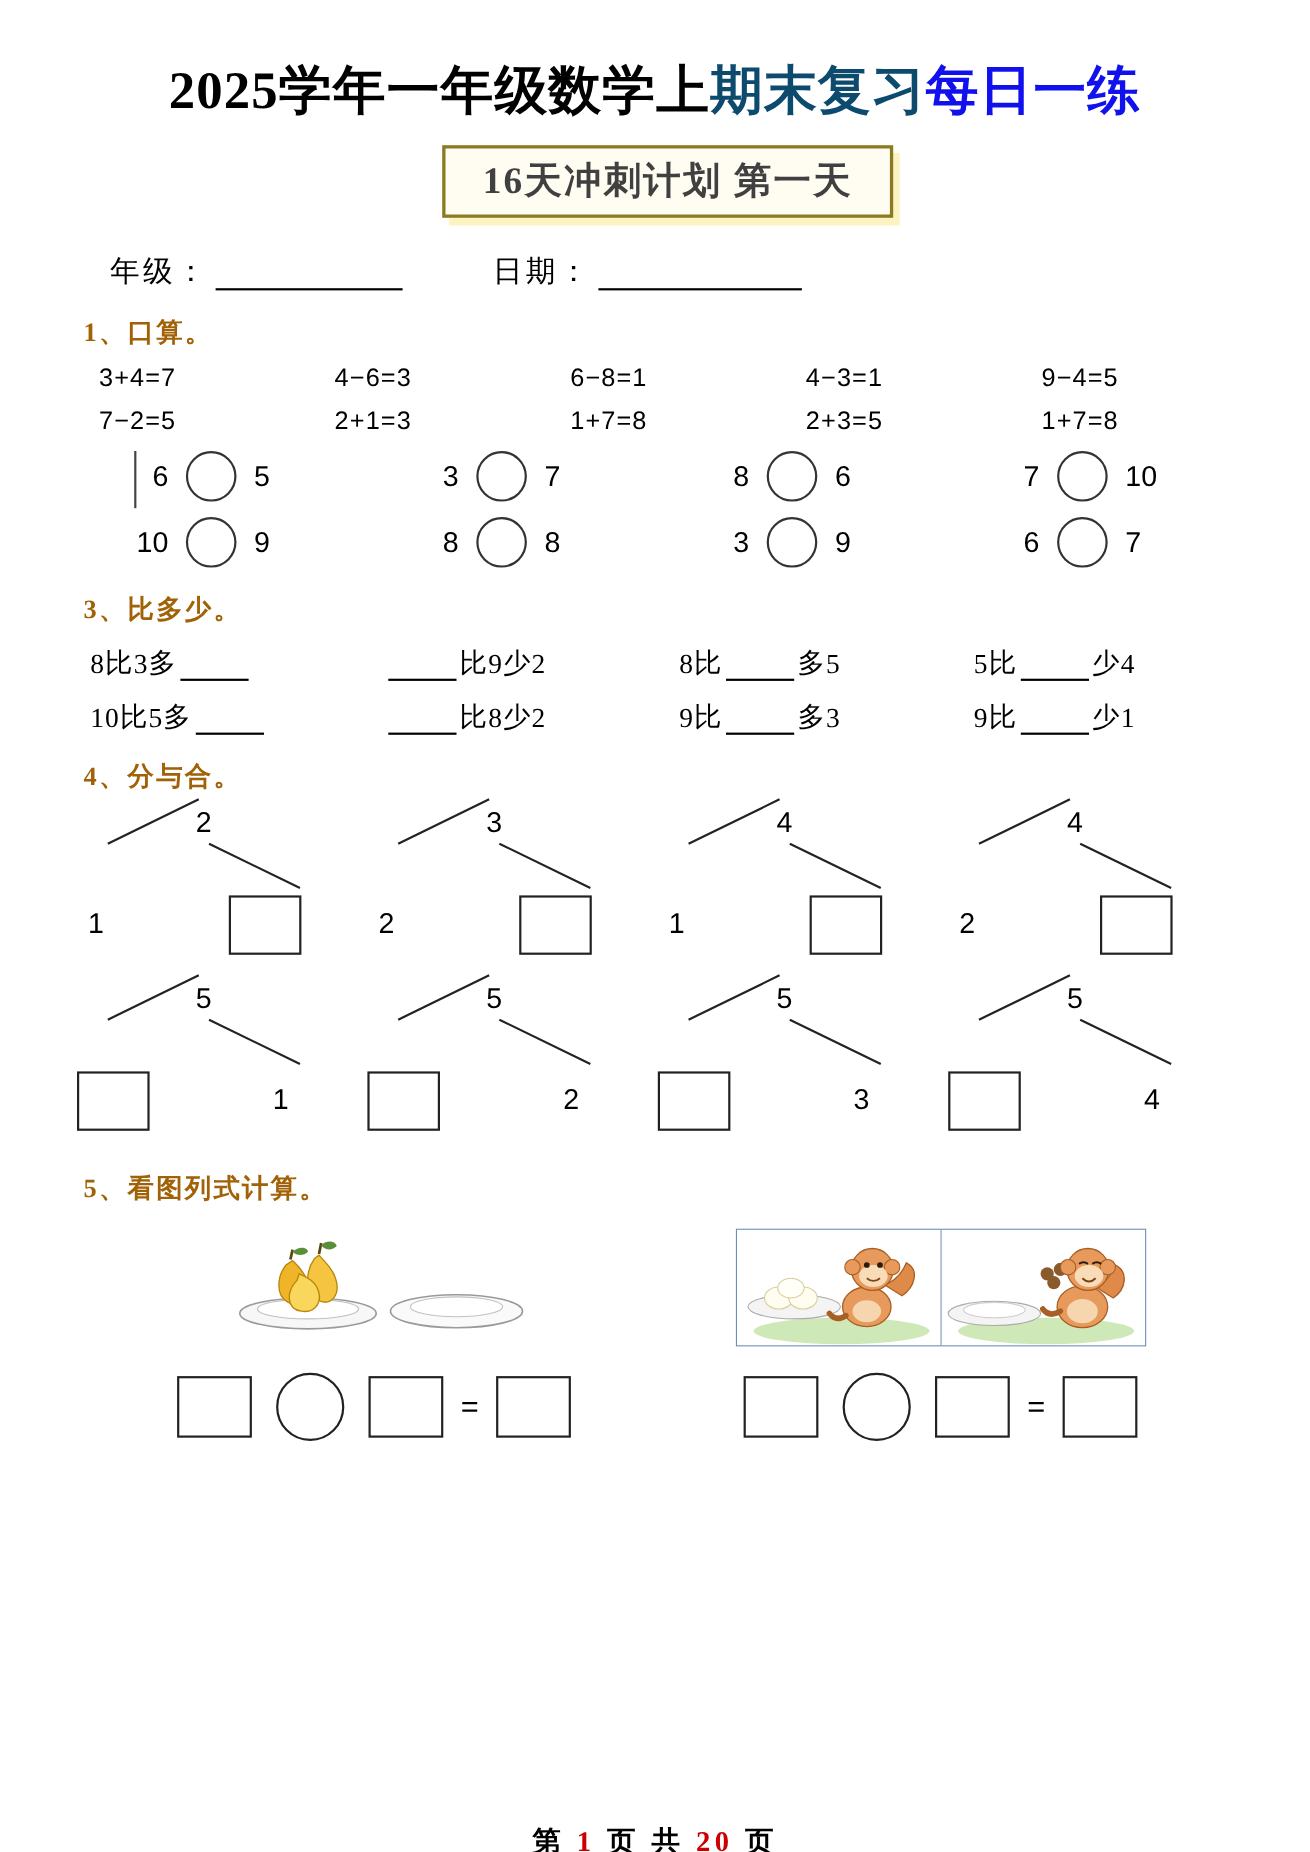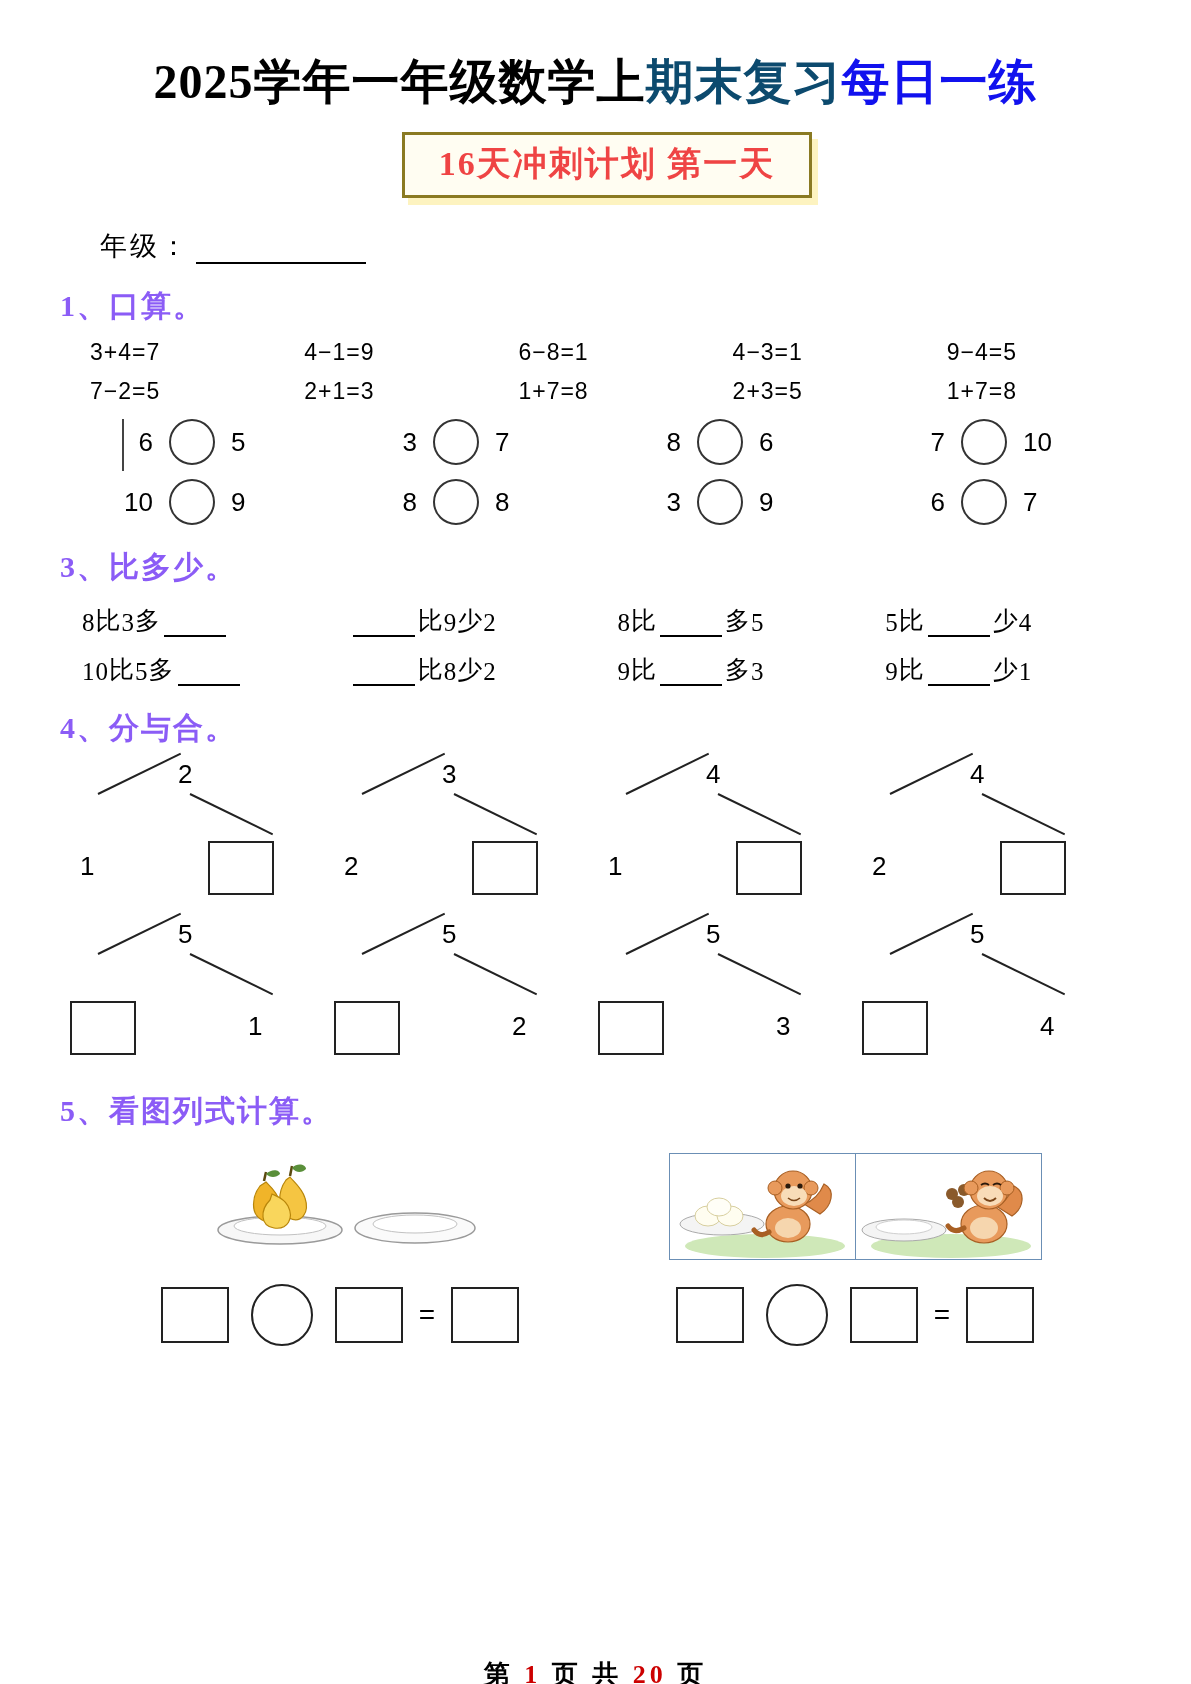--- a/index.html
+++ b/index.html
@@ -42,21 +42,21 @@
     margin-top: 18px;
   }
   .subtitle {
     border: 3px solid #8a7a22;
     background: #fffdf2;
     box-shadow: 6px 7px 0 #fdf3c0;
     padding: 6px 34px 8px 34px;
     font-size: 34px;
     font-weight: bold;
     letter-spacing: 2px;
-    color: #ef4444;
+    color: #404040;
     margin-left: 23px;
   }
 
   
   .info-row {
     display: flex;
     align-items: flex-end;
     margin-top: 30px;
     font-size: 27px;
     letter-spacing: 3px;
@@ -70,25 +70,25 @@
     height: 26px;
   }
   .bl-1 { width: 170px; margin-left: 6px; }
   .bl-2 { width: 175px; margin-left: 6px; }
   .bl-3 { width: 185px; margin-left: 6px; }
   .sp1 { width: 40px; }
   .sp2 { width: 42px; }
 
   
   .sec-head {
-    color: #8b5cf6;
+    color: #a16207;
     font-weight: bold;
-    font-size: 30px;
+    font-size: 24px;
     letter-spacing: 2px;
-    margin: 22px 0 10px 0;
+    margin: 22px 0 10px 16px;
   }
 
   
   .calc-row {
     display: flex;
     font-size: 23px;
     margin: 12px 0 0 0;
     font-family: "Liberation Sans", sans-serif;
   }
   .calc-cell {
@@ -304,26 +304,30 @@
     <div class="subtitle">16天冲刺计划  第一天</div>
   </div>
 
   <div class="info-row">
     <div class="info-item">
       <span class="info-label">年级：</span>
       <span class="blank-line bl-1"></span>
     </div>
     <div class="sp1"></div>
     <div class="sp2"></div>
+    <div class="info-item">
+      <span class="info-label">日期：</span>
+      <span class="blank-line bl-3"></span>
+    </div>
   </div>
 
   <div class="sec-head">1、口算。</div>
   <div class="calc-row">
     <div class="calc-cell">3+4=7</div>
-    <div class="calc-cell">4−1=9</div>
+    <div class="calc-cell">4−6=3</div>
     <div class="calc-cell">6−8=1</div>
     <div class="calc-cell">4−3=1</div>
     <div class="calc-cell">9−4=5</div>
   </div>
   <div class="calc-row">
     <div class="calc-cell">7−2=5</div>
     <div class="calc-cell">2+1=3</div>
     <div class="calc-cell">1+7=8</div>
     <div class="calc-cell">2+3=5</div>
     <div class="calc-cell">1+7=8</div>

